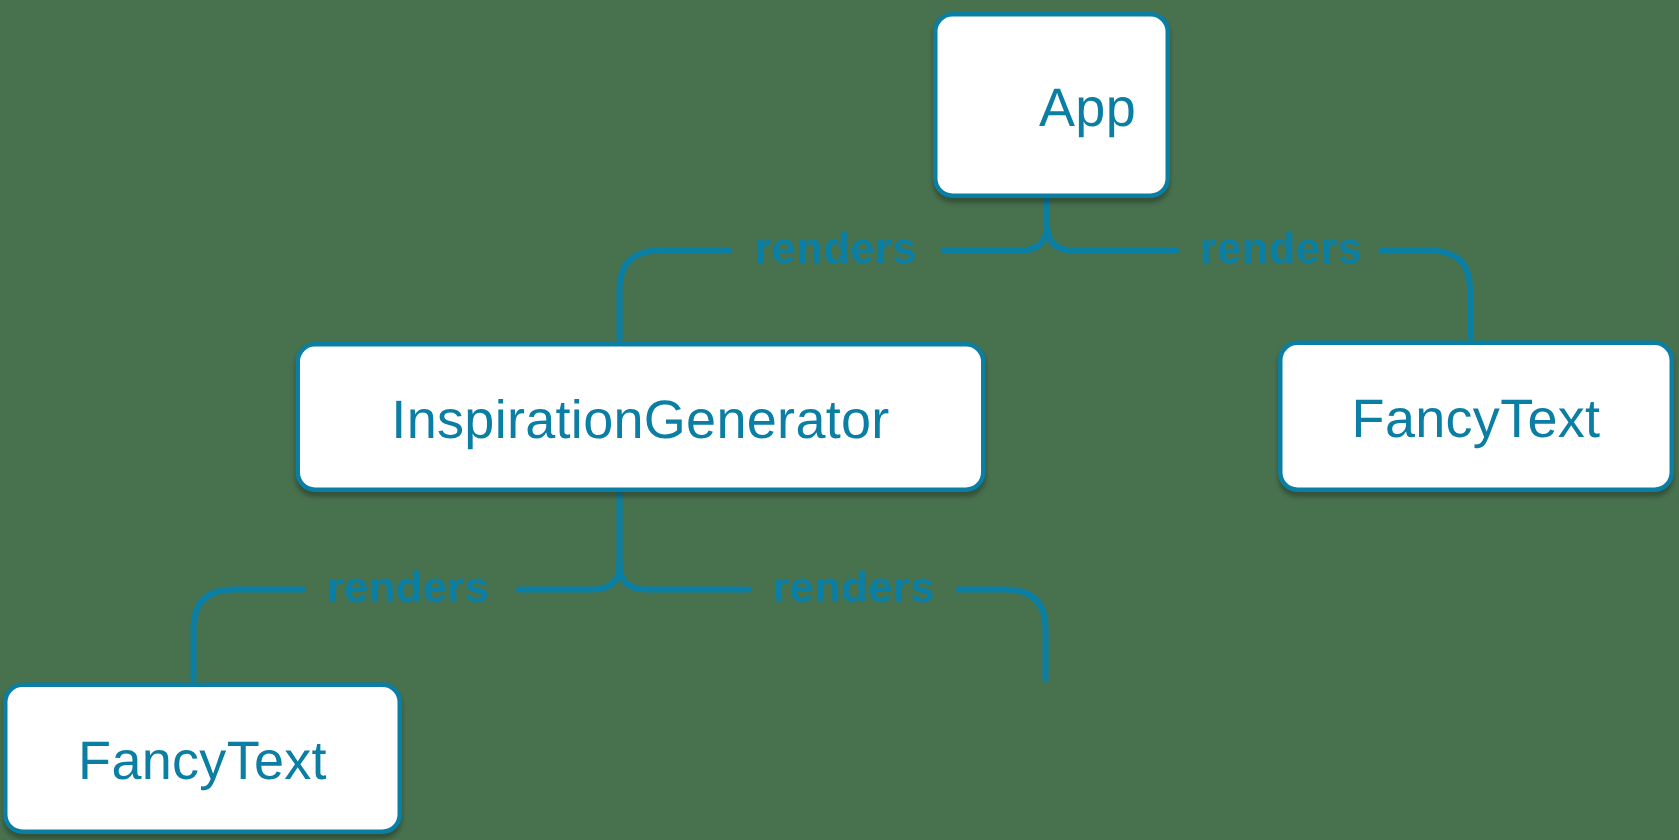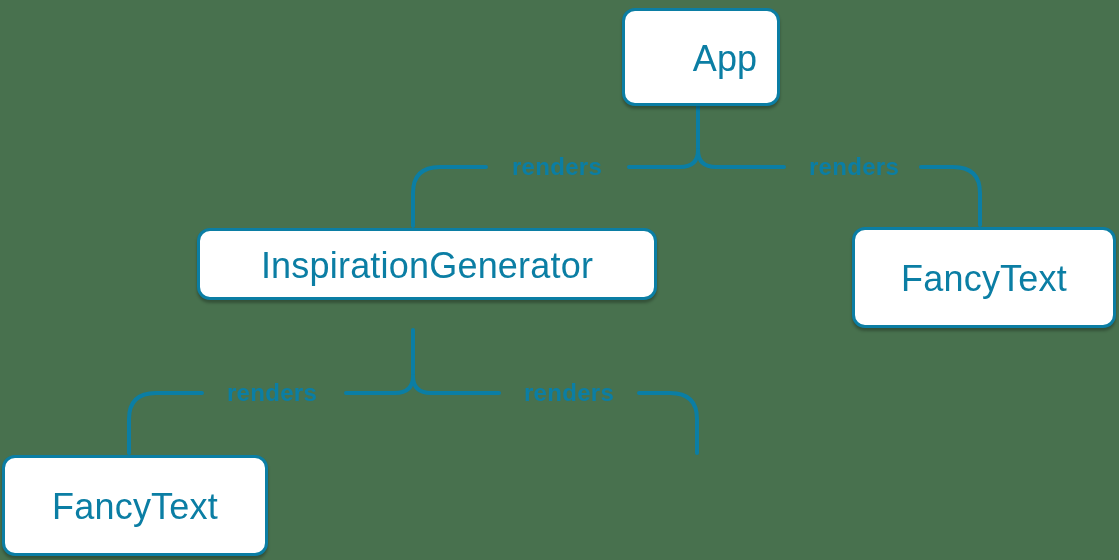--- a/index.html
+++ b/index.html
@@ -35,31 +35,31 @@
     border: 3.5px solid var(--accent);
     border-radius: 13px;
     color: var(--accent);
     font-size: 36px;
     font-weight: 500;
     letter-spacing: 0.2px;
     box-shadow: 0 3px 3px rgba(0, 0, 0, 0.28);
     padding-top: 3px;
   }
 
-  .node-app        { left: 622px; top: 8px;   width: 158px; height: 98px; padding-left: 48px; }
-  .node-ig         { left: 197px; top: 228px; width: 460px; height: 72px; }
+  .node-app        { left: 622px; top: 8px;   width: 158px; height: 124px; padding-left: 48px; }
+  .node-ig         { left: 197px; top: 228px; width: 460px; height: 100px; }
   .node-fancy-r    { left: 852px; top: 227px; width: 264px; height: 101px; }
   .node-fancy-l    { left: 2px;   top: 455px; width: 266px; height: 101px; }
   .node-copyright  { left: 567px; top: 455px; width: 266px; height: 101px; }
 
   .edge-label {
     position: absolute;
     transform: translate(-50%, -50%);
     color: var(--accent);
-    font-size: 24px;
+    font-size: 29px;
     font-weight: 700;
     letter-spacing: 0.3px;
     white-space: nowrap;
   }
   .edge-label-1 { left: 557px; top: 167px; }
   .edge-label-2 { left: 854px; top: 167px; }
   .edge-label-3 { left: 272px; top: 393px; }
   .edge-label-4 { left: 569px; top: 393px; }
 </style>
 </head>

